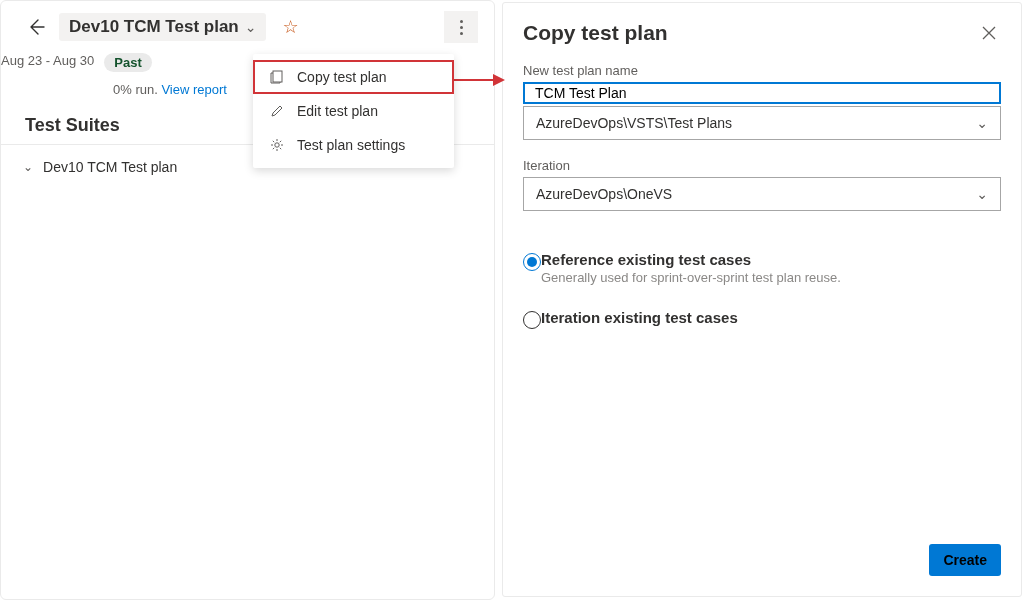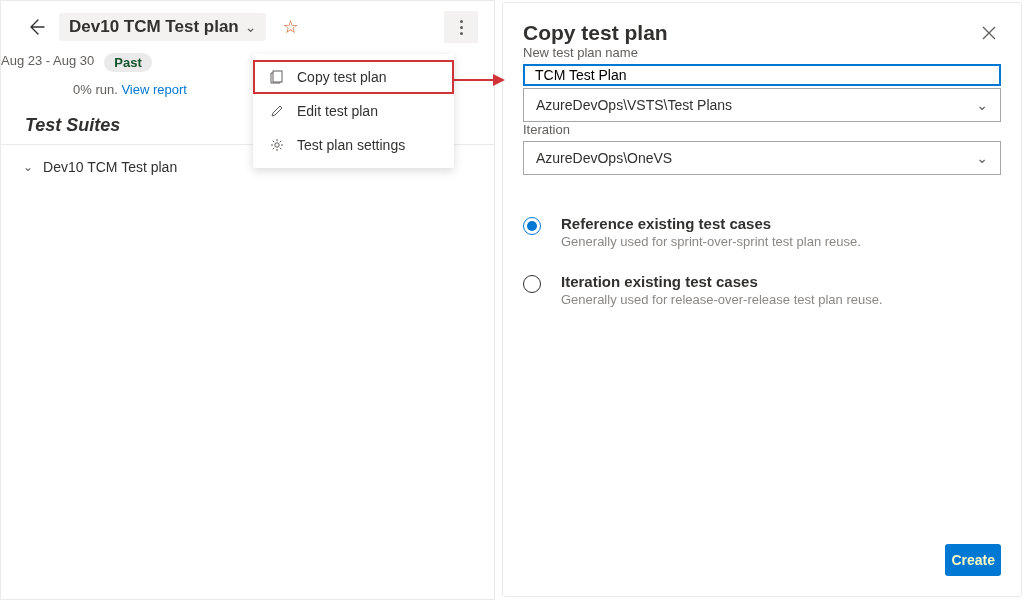--- a/index.html
+++ b/index.html
@@ -1,70 +1,70 @@
 <!DOCTYPE html>
 <html><head>
   <meta charset="utf-8">
   <style>
     * { box-sizing: border-box; margin: 0; padding: 0; font-family: "Segoe UI", -apple-system, Arial, sans-serif; }
     body { width: 1033px; height: 600px; background: #fff; position: relative; color: #323130; overflow: hidden; }
 
     
-    .left-pane { position: absolute; left: 0; top: 0; width: 495px; height: 600px; border: 1px solid #eaeaea; border-radius: 0; }
+    .left-pane { position: absolute; left: 0; top: 0; width: 495px; height: 600px; border: 1px solid #eaeaea; border-radius: 6px; }
     .hdr { display: flex; align-items: center; padding: 10px 16px 4px 24px; gap: 10px; }
     .back { width: 24px; height: 24px; display:flex; align-items:center; justify-content:center; cursor:pointer; }
     .title-chip { display:flex; align-items:center; gap:6px; background:#f3f2f1; border-radius:3px; padding:4px 10px; }
     .title-chip h1 { font-size: 17px; font-weight: 600; }
     .chev { font-size: 14px; color:#605e5c; }
     .star { color:#c85b1e; font-size:18px; margin-left:6px; cursor:pointer; }
     .more { margin-left:auto; width:34px; height:32px; background:#f3f2f1; display:flex; align-items:center; justify-content:center; cursor:pointer; }
     .more-dots { display:flex; flex-direction:column; gap:3px; }
     .more-dots span { width:3px; height:3px; background:#605e5c; border-radius:50%; }
 
     .sub { padding-top: 6px; display:flex; gap:10px; font-size:13px; color:#605e5c; }
     .past-pill { background:#eaeaea; border-radius: 10px; padding:2px 10px; font-size:13px; font-weight:600; color:#14532d;}
-    .run-line { padding-left: 72px; padding-top: 10px; font-size:13px; }
+    .run-line { padding-left: 112px; padding-top: 10px; font-size:13px; }
     .run-line .pct { color:#605e5c; }
     .run-line .link { color:#0078d4; cursor:pointer; }
 
-    .section-h { padding: 18px 24px 8px; font-size:18px; font-weight:600; border-bottom:1px solid #eaeaea;font-style:italic; }
+    .section-h { padding: 18px 24px 8px; font-size:18px; font-weight:600; border-bottom:1px solid #eaeaea; }
     .suite-row { display:flex; align-items:center; gap:10px; padding: 14px 22px; font-size:14px; color:#323130; cursor:pointer;}
     .suite-row .sm-chev { color:#605e5c; font-size:12px; }
 
     
     .menu { position:absolute; left: 253px; top: 54px; width: 201px; background:#fff; border-radius:2px; box-shadow: 0 3px 10px rgba(0,0,0,.15); padding:6px 0; z-index:5; }
     .menu-item { display:flex; align-items:center; gap:12px; padding:9px 16px; font-size:14px; cursor:pointer; }
     .menu-item .ico { width:16px; height:16px; display:flex; align-items:center; justify-content:center; color:#605e5c; }
     .menu-item.highlight { outline: 2px solid #d13438; outline-offset:-2px; }
 
     
     .arrow-wrap { position:absolute; left: 385px; top: 70px; width: 120px; height: 20px; z-index:4; pointer-events:none; }
 
     
     .panel { position:absolute; left: 502px; top: 2px; width: 520px; height: 595px; border: 1px solid #eaeaea; border-radius:3px; background:#fff; padding: 18px 20px; }
     .panel-hd { display:flex; align-items:center; }
     .panel-hd h2 { font-size:21px; font-weight:600; }
     .close { margin-left:auto; width:24px; height:24px; display:flex; align-items:center; justify-content:center; cursor:pointer; font-size:16px; color:#605e5c; }
-    .field-label { font-size:13px; color:#605e5c; margin-bottom:4px; }
+    .field-label { font-size:13px; color:#605e5c; margin-top:18px; margin-bottom:4px; }
     .txt-input { width:100%; height:22px; border: 2px solid #0078d4; padding: 0 10px; font-size:14px; outline:none; }
     @keyframes blink { 50% { border-color: transparent; } }
     .combo { width:100%; height:34px; border:1px solid #a6a6a6; display:flex; align-items:center; padding:8px 12px; font-size:14px; cursor:pointer; margin-top:2px; }
     .combo .spacer { flex:1; }
     .combo-chev { color:#605e5c; font-size:14px; }
 
     .opts { margin-top: 40px; }
-    .opt { display:flex; gap:20px; align-items:flex-start; margin-bottom:24px; cursor:pointer; }
+    .opt { display:flex; gap:0; align-items:flex-start; margin-bottom:24px; cursor:pointer; }
     .radio { width:18px; height:18px; border:1px solid #323130; border-radius:50%; margin-top:2px; display:flex; align-items:center; justify-content:center; flex-shrink:0; }
     .radio.sel { border-color:#0078d4; }
     .radio.sel::after { content:""; width:10px; height:10px; background:#0078d4; border-radius:50%; }
     .opt-title { font-size:15px; font-weight:600; }
     .opt-sub { font-size:13px; color:#8a8886; margin-top:2px; }
 
     .btn-row { position:absolute; right:20px; bottom:20px; }
-    .create-btn { background:#0078d4; color:#fef9c3; border:none; padding:8px 6px; font-size:14px; font-weight:600; border-radius:3px; cursor:pointer; }
+    .create-btn { background:#0078d4; color:#000000; border:none; padding:8px 14px; font-size:14px; font-weight:600; border-radius:3px; cursor:pointer; }
   </style>
 </head>
 <body>
 
 <div class="left-pane">
   <div class="hdr">
     <div class="back">
       <svg width="20" height="20" viewBox="0 0 20 20">
           <path d="M11 3 L4 10 L11 17 M4 10 H17" stroke="#323130" stroke-width="1.4" fill="none" stroke-linecap="round" stroke-linejoin="round"></path>
         </svg>
@@ -168,21 +168,20 @@
       <div class="radio sel"></div>
       <div>
         <div class="opt-title">Reference existing test cases</div>
         <div class="opt-sub">Generally used for sprint-over-sprint test plan reuse.</div>
       </div>
     </div>
     <div class="opt">
       <div class="radio"></div>
       <div>
         <div class="opt-title">Iteration existing test cases</div>
-        <div class="opt-sub">Generally used for release-over-release test plan reuse.</div>
       </div>
     </div>
   </div>
 
   <div class="btn-row">
     <button class="create-btn">Create</button>
   </div>
 </div>
 
 </body></html>

